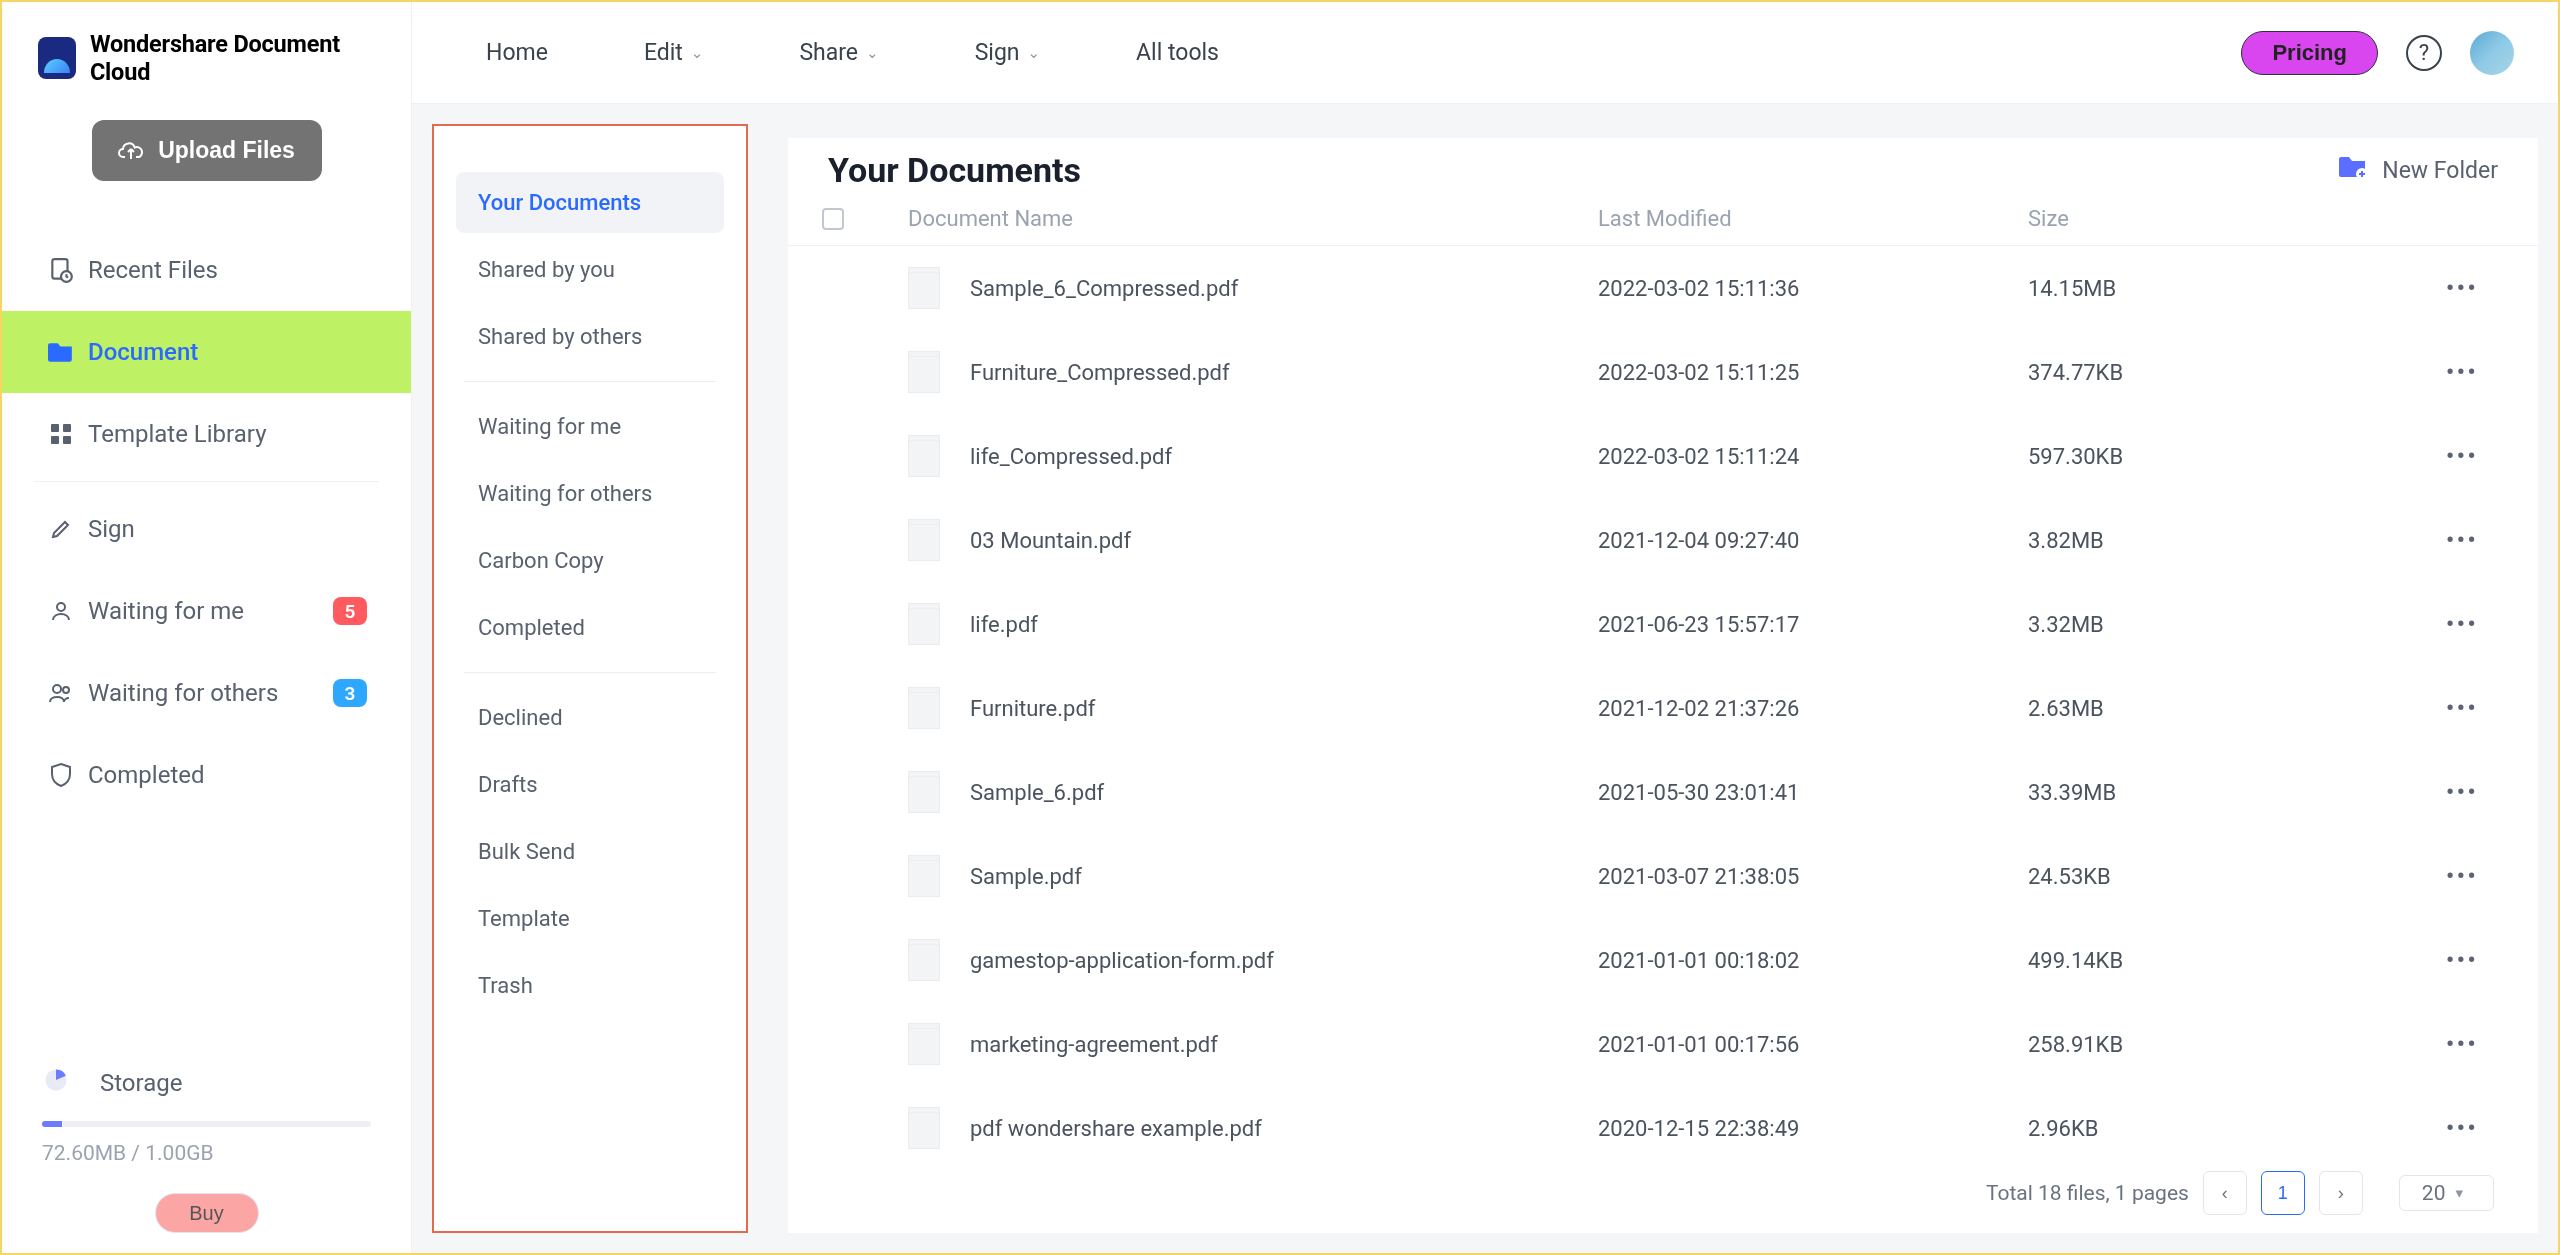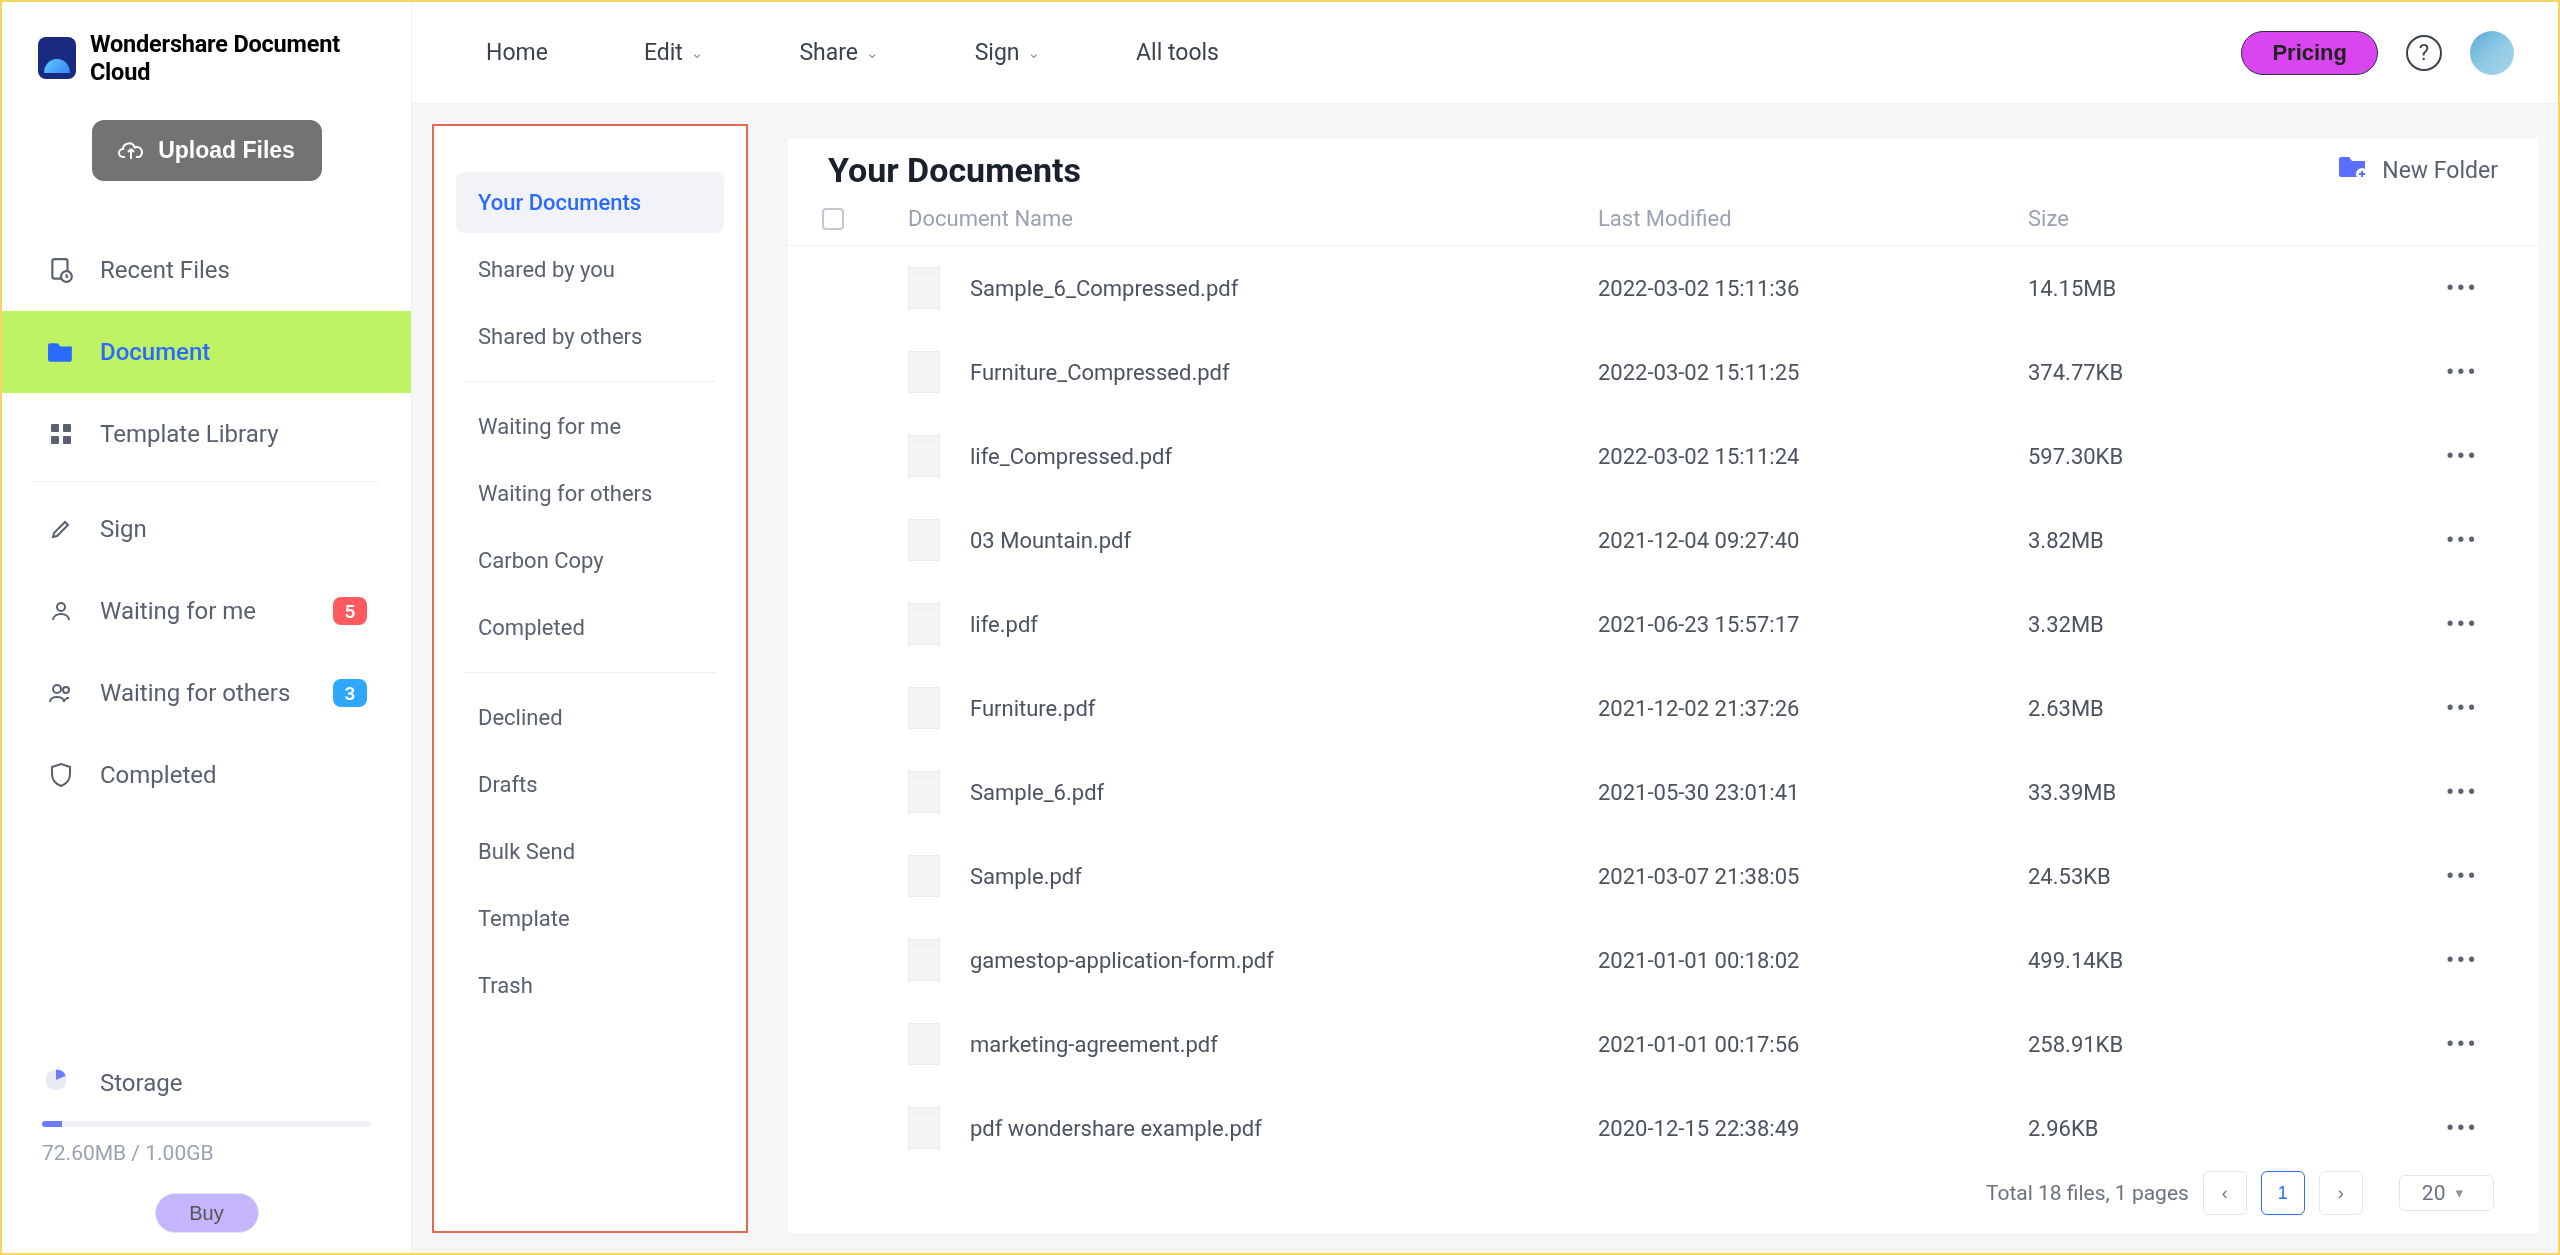--- a/index.html
+++ b/index.html
@@ -61,21 +61,21 @@
   align-items: center;
   justify-content: center;
   gap: 14px;
   cursor: pointer;
 }
 .cloud-up-icon { display: inline-flex; }
 .nav-list { display: flex; flex-direction: column; width: 100%; }
 .nav-item {
   display: flex;
   align-items: center;
-  gap: 24px;
+  gap: 12px;
   padding: 0 44px;
   height: 82px;
   color: #59616f;
   font-size: 24px;
   cursor: pointer;
 }
 .nav-item.active {
   background: #bef264;
   color: #2a6bff;
   font-weight: 500;
@@ -111,21 +111,21 @@
 .storage-label { font-size: 24px; color: #59616f; }
 .storage-bar {
   height: 6px; width: 100%; background: #eef0f4; border-radius: 4px;
   overflow: hidden; margin-bottom: 14px;
 }
 .storage-fill { height: 100%; width: 6%; background: #6a7bff; }
 .storage-text { font-size: 21px; color: #9aa3af; margin-bottom: 28px; }
 .buy-btn {
   display: block; margin: 0 auto;
   width: 104px; height: 40px;
-  background: #c4b5fd;
+  background: #fca5a5;
   border: 1px solid #e2e6ec;
   border-radius: 999px;
   font-size: 20px;
   color: #555;
   cursor: pointer;
 }
 
 
 .right { flex: 1; display: flex; flex-direction: column; }
 .topbar {

